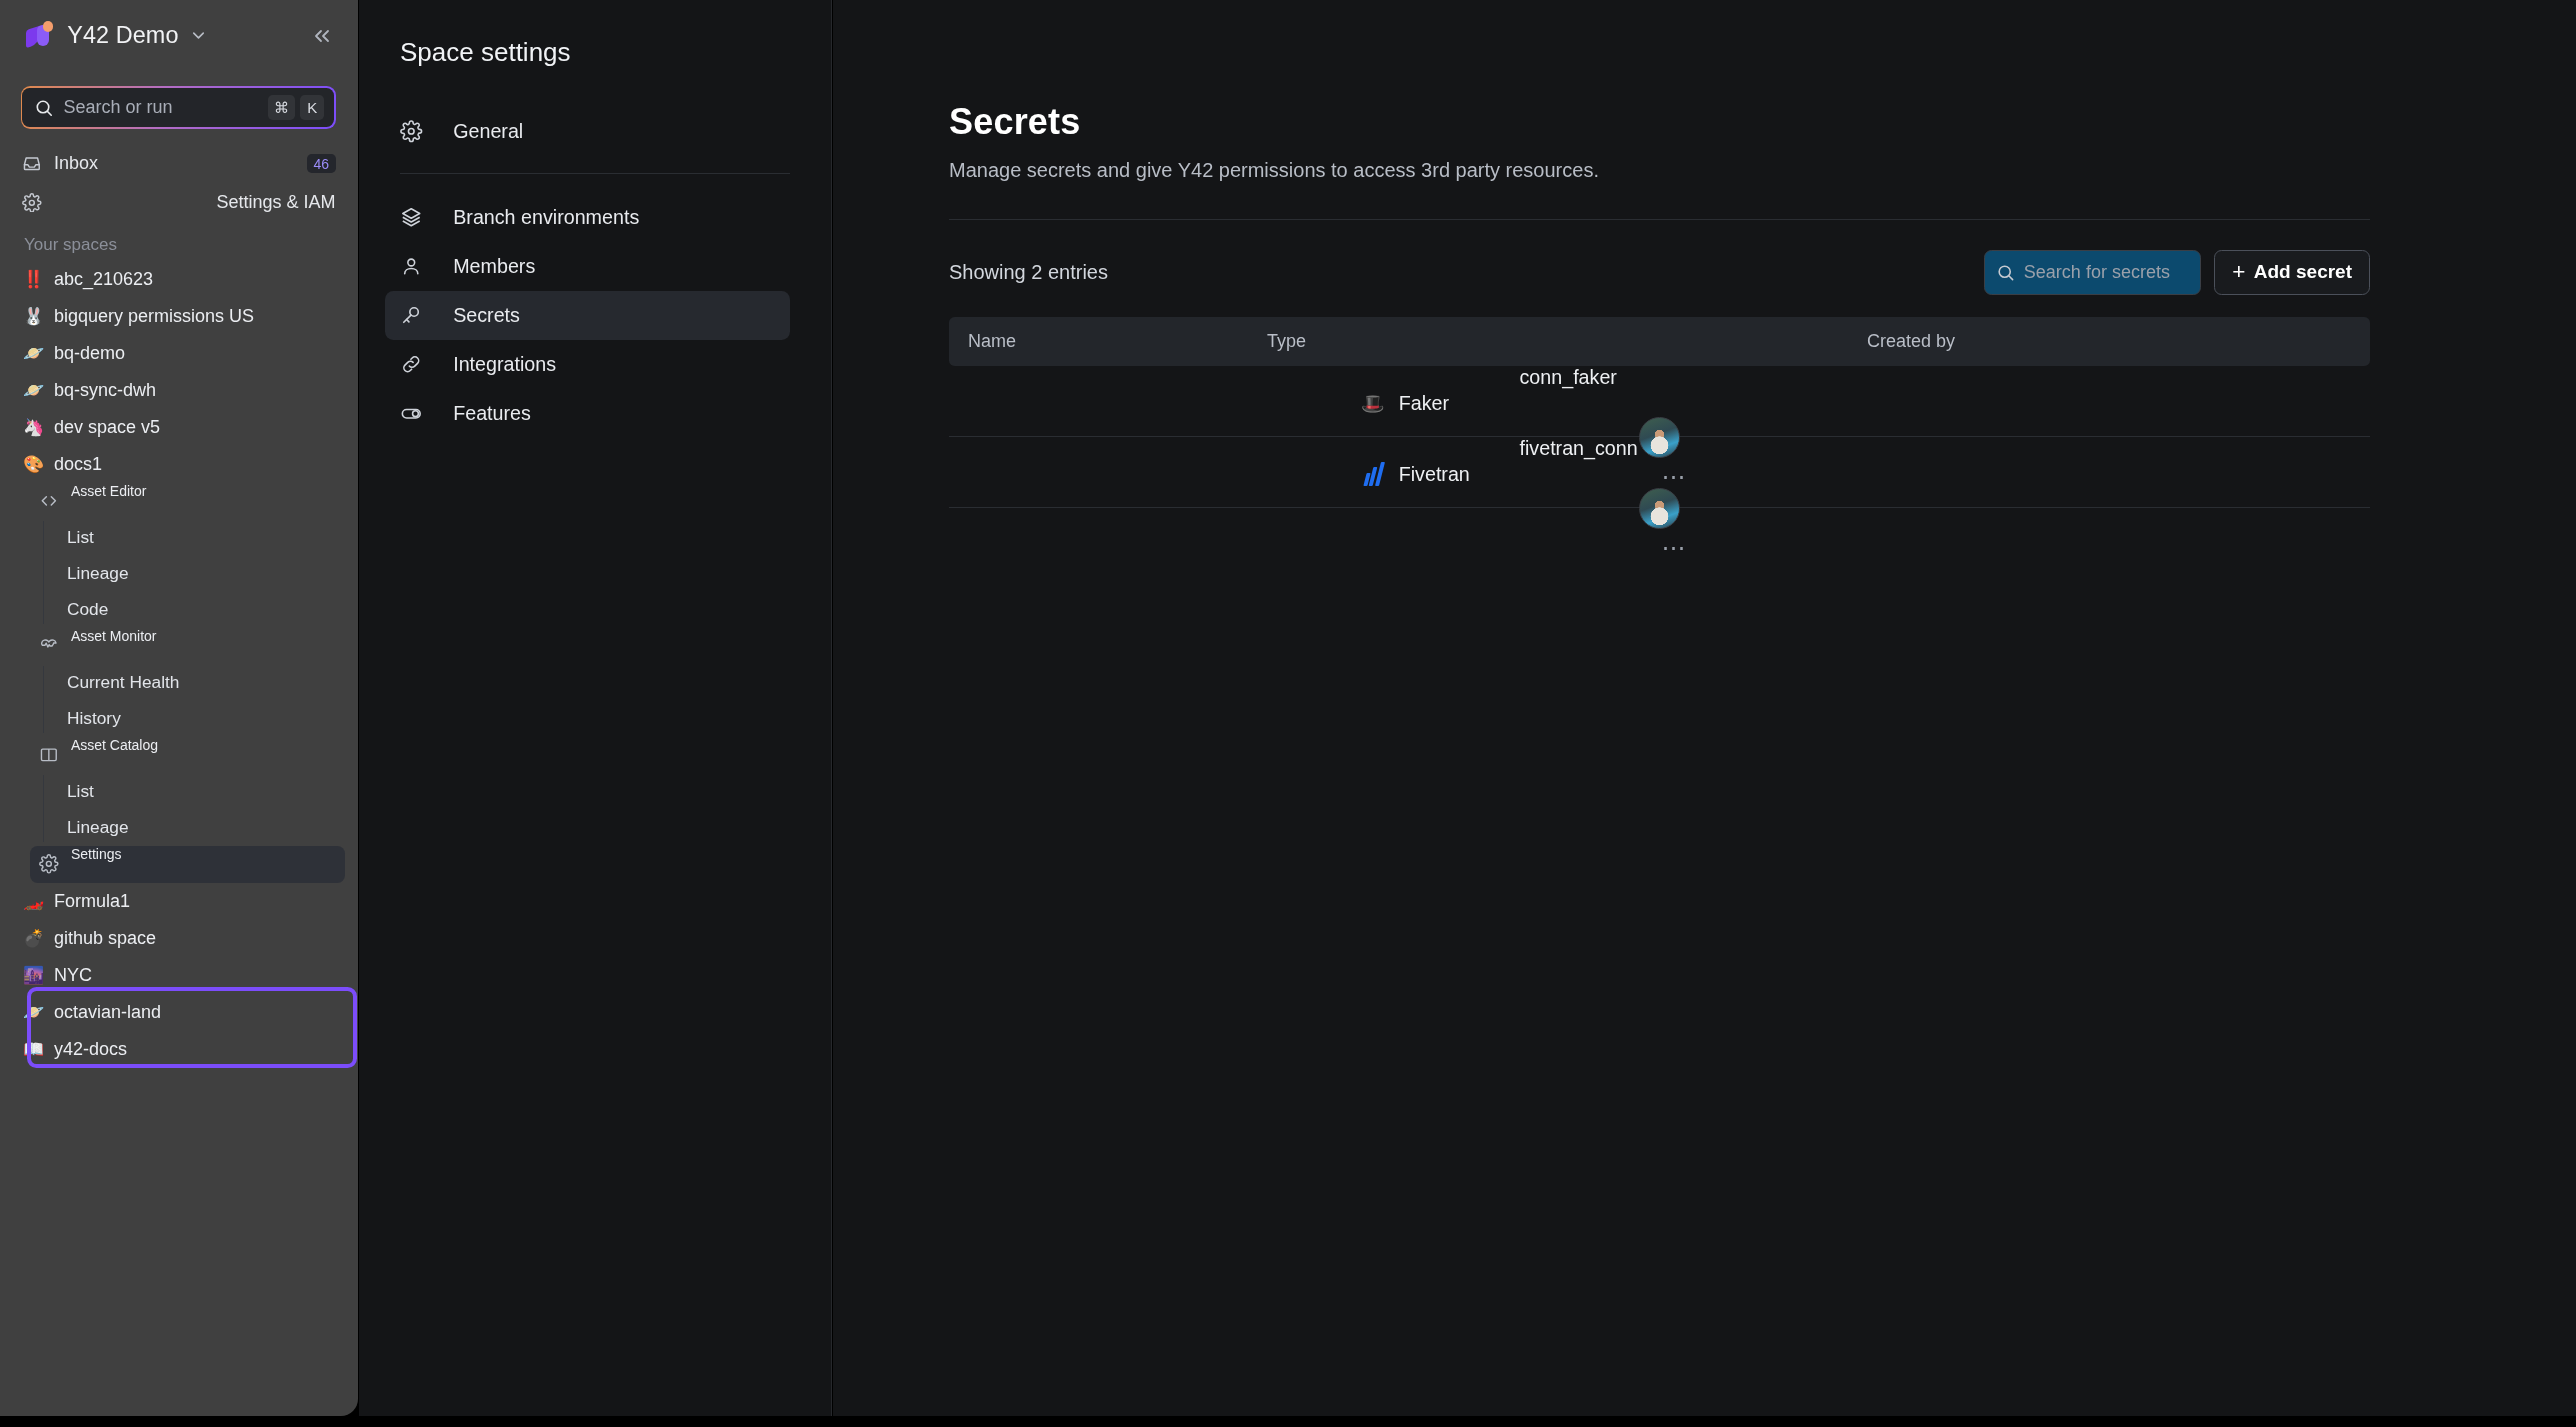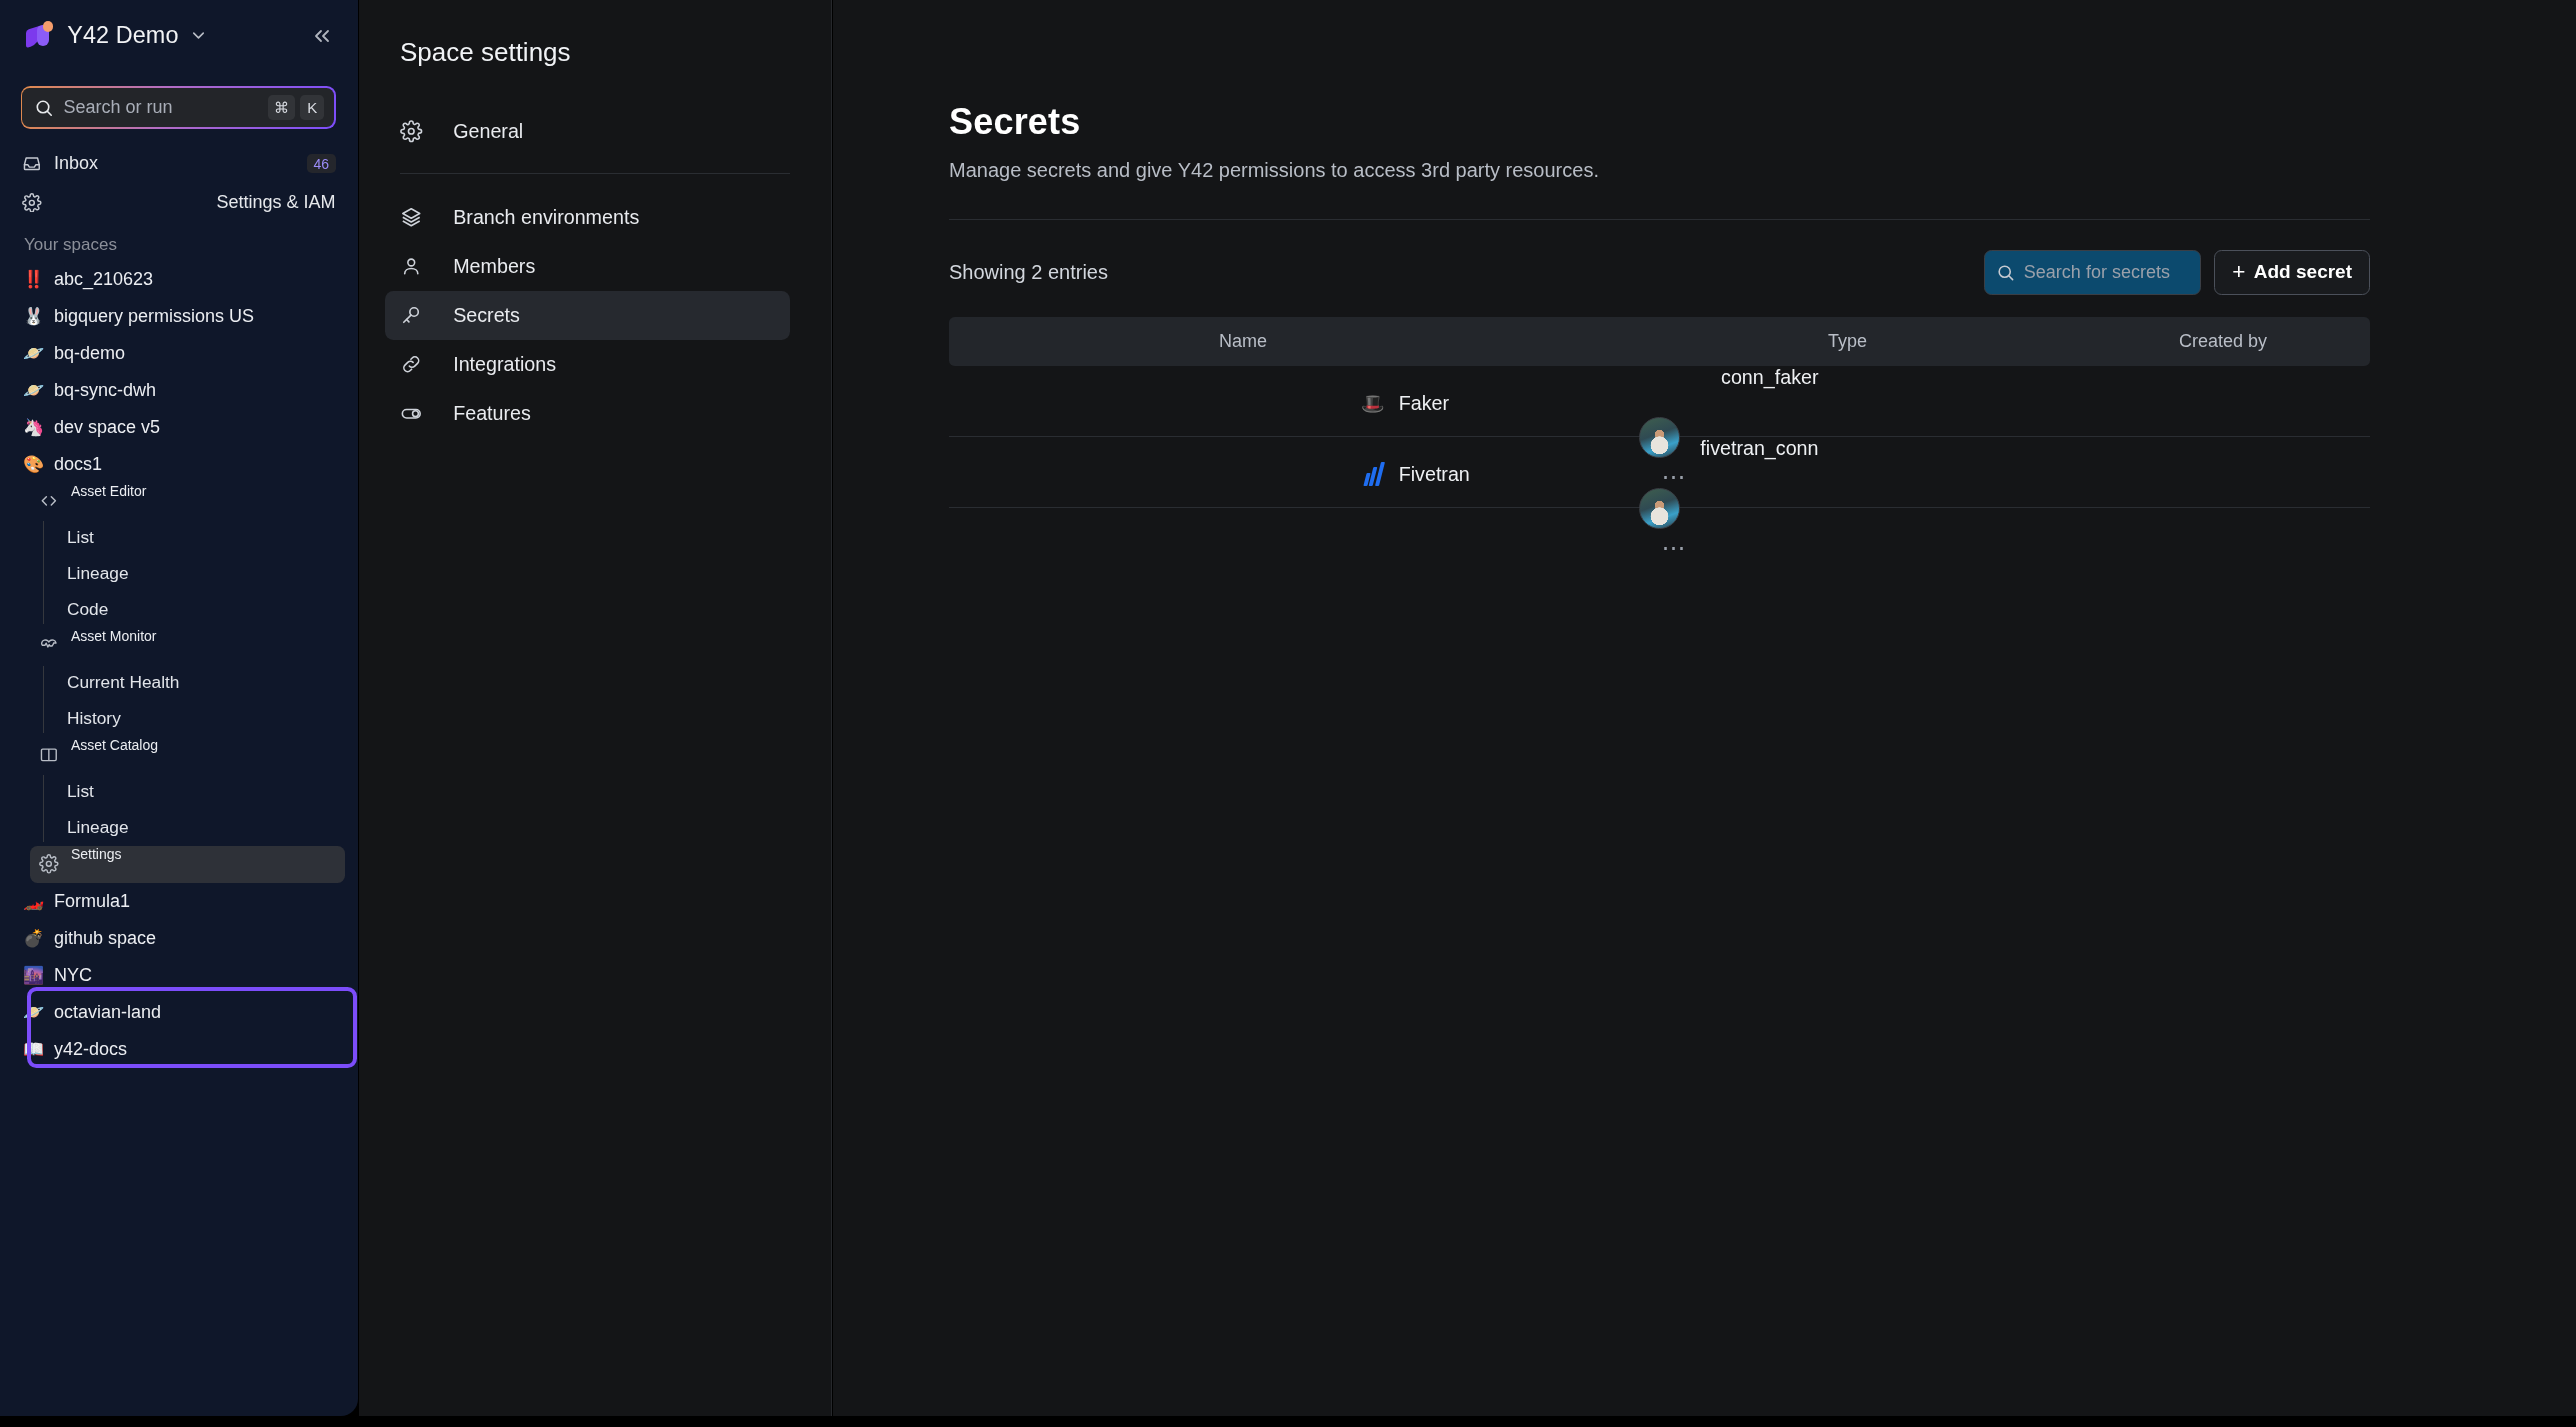--- a/index.html
+++ b/index.html
@@ -12,21 +12,21 @@
   .app {
     position: absolute; inset: 0;
     background: #000;
     display: flex;
   }
 
   
   .sidebar {
     position: absolute;
     left: 0; top: 0; width: 358px; height: 1416px;
-    background: #0f172a;
+    background: #404040;
     border-radius: 0 0 17px 0;
     padding: 0;
     overflow: hidden;
   }
   .ws-header {
     display: flex; align-items: center;
     height: 71px; padding: 0 20.6px 0 24px;
   }
   .ws-logo {
     width: 32px; height: 32px; position: relative; flex: 0 0 32px;
@@ -176,21 +176,21 @@
   .tb-search .mag { display:flex; align-items:center; color:#c6cad1; }
   .tb-search .ph { color: #9aa0aa; font-size: 18px; margin-left: 8.4px; }
   .add-btn {
     margin-left: 13px; height: 45px; padding: 0 17px;
     background: #191b1e; border: 0.9px solid #4b505a; border-radius: 7.5px;
     display: flex; align-items: center; color: #ffffff; font-size: 19px;
     font-weight: 700; cursor: pointer;
   }
   .add-btn .plus { font-size: 22.5px; font-weight: 400; margin-right: 8.4px; }
 
-  .table { margin: 22.5px 206px 0 0; text-align: right; }
+  .table { margin: 22.5px 206px 0 0; }
   .thead {
     display: flex; align-items: center; height: 49px;
     background: #23262b; border-radius: 5.6px;
     color: #b9bec7; font-size: 18px;
   }
   .col-name { width: 318px; padding-left: 19px; }
   .col-type { width: 600px; }
   .col-by   { flex: 1; }
   .col-act  { width: 103px; }
   .trow {

